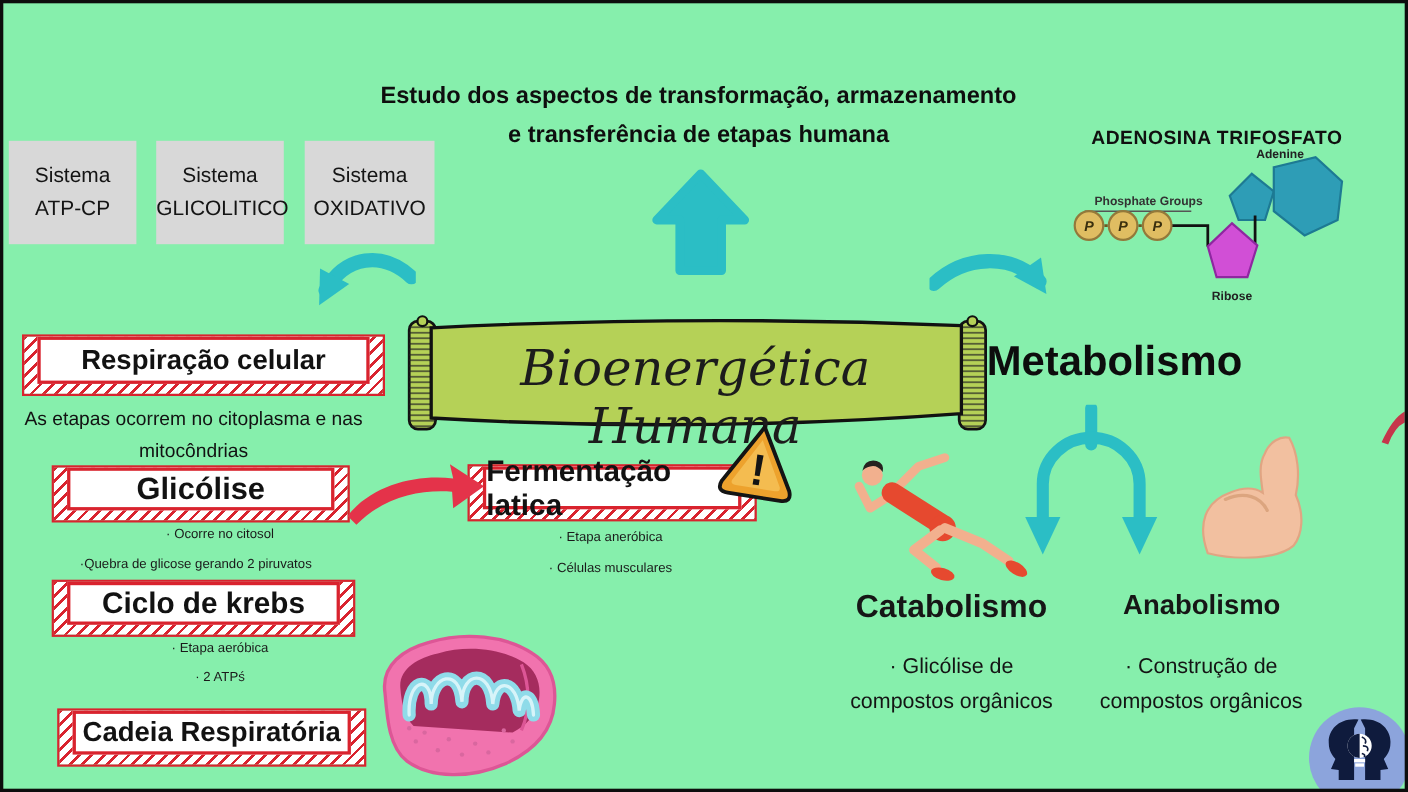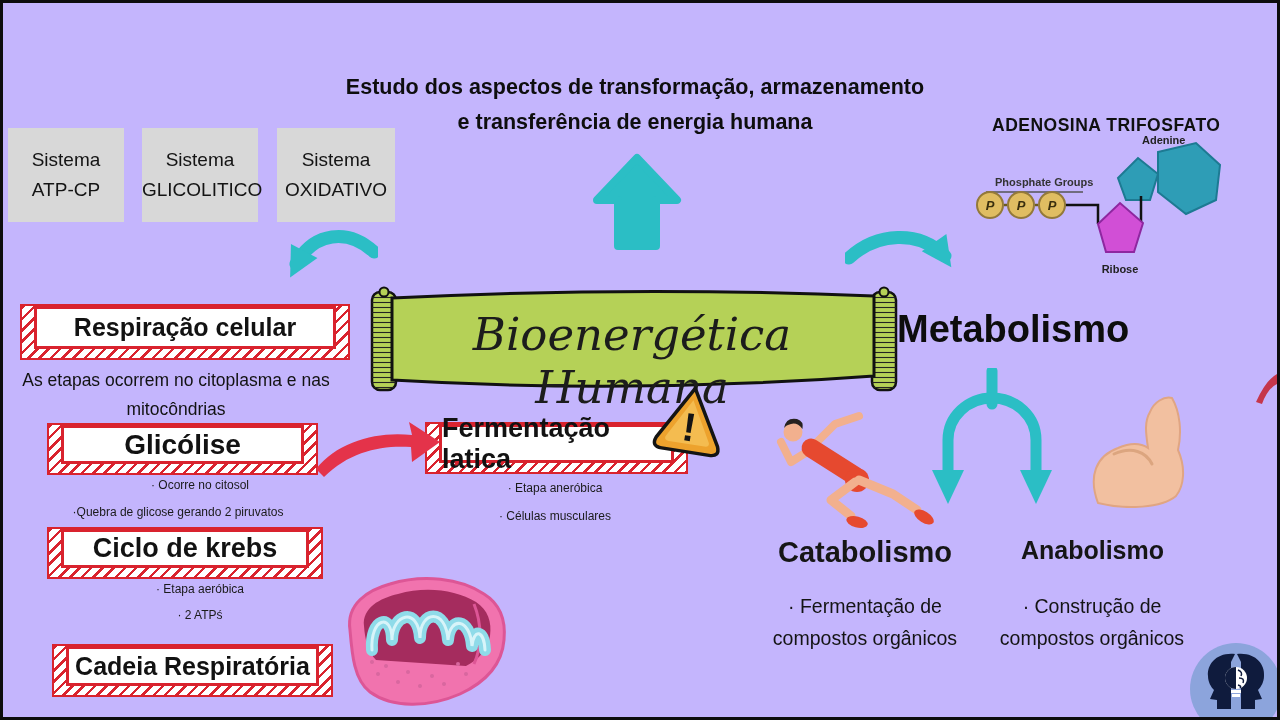--- a/index.html
+++ b/index.html
@@ -1,16 +1,16 @@
 <!DOCTYPE html>
 <html><head>
 <meta charset="utf-8">
 <style>
   html,body{margin:0;padding:0;background:#888;}
-  #stage{position:relative;width:1280px;height:720px;background:#c4b5fd;overflow:hidden;
+  #stage{position:relative;width:1280px;height:720px;background:#86efac;overflow:hidden;
          font-family:"Liberation Sans", sans-serif;color:#161616;}
   #frame{position:absolute;inset:0;border:3px solid #0d0d0d;box-sizing:border-box;pointer-events:none;z-index:50;}
   .abs{position:absolute;}
 
   .desc{left:285px;top:70px;width:700px;font-weight:bold;font-size:21.5px;line-height:35px;text-align:center;color:#0e0e0e;}
 
   .sysbox{position:absolute;top:128px;height:94px;background:#d8d8d8;display:flex;flex-direction:column;
           justify-content:center;text-align:center;font-size:19px;line-height:30px;color:#141414;}
 
   .atp-title{left:992px;top:115px;width:230px;font-size:17.5px;font-weight:bold;letter-spacing:.5px;color:#101010;}
@@ -34,21 +34,21 @@
   svg{display:block;}
 </style>
 </head>
 <body>
 
 <div id="stage">
   <div id="frame"></div>
 
   <div class="abs desc">
     <div>Estudo dos aspectos de transformação, armazenamento</div>
-    <div>e transferência de energia humana</div>
+    <div>e transferência de etapas humana</div>
   </div>
 
   <div class="sysbox" style="left:8px;width:116px;">
     <div>Sistema</div>
     <div>ATP-CP</div>
   </div>
   <div class="sysbox" style="left:142px;width:116px;">
     <div>Sistema</div>
     <div>GLICOLITICO</div>
   </div>
@@ -130,21 +130,21 @@
     <path d="M 56 50 L 100 78" fill="none" stroke="#e6492f" stroke-width="19" stroke-linecap="round"></path>
     <circle cx="102" cy="82" r="12" fill="#e6492f"></circle>
     <path d="M 100 84 L 76 102 L 96 118" fill="none" stroke="#f2b08e" stroke-width="9" stroke-linecap="round" stroke-linejoin="round"></path>
     <path d="M 104 82 L 138 96 L 162 112" fill="none" stroke="#f2b08e" stroke-width="9" stroke-linecap="round" stroke-linejoin="round"></path>
     <ellipse cx="102" cy="124" rx="11" ry="5.5" fill="#e6492f" transform="rotate(15 102 124)"></ellipse>
     <ellipse cx="169" cy="119" rx="11" ry="5.5" fill="#e6492f" transform="rotate(32 169 119)"></ellipse>
   </svg>
 
   <div class="abs cata-title">Catabolismo</div>
   <div class="subdesc" style="left:740px;top:590px;width:250px;">
-    <div>· Fermentação de</div>
+    <div>· Glicólise de</div>
     <div>compostos orgânicos</div>
   </div>
   <div class="abs ana-title">Anabolismo</div>
   <div class="subdesc" style="left:972px;top:590px;width:240px;">
     <div>· Construção de</div>
     <div>compostos orgânicos</div>
   </div>
 
   <div class="redwrap" style="left:20px;top:304px;width:330px;height:56px;">
     <div class="redface" style="font-size:25px;">Respiração celular</div>

